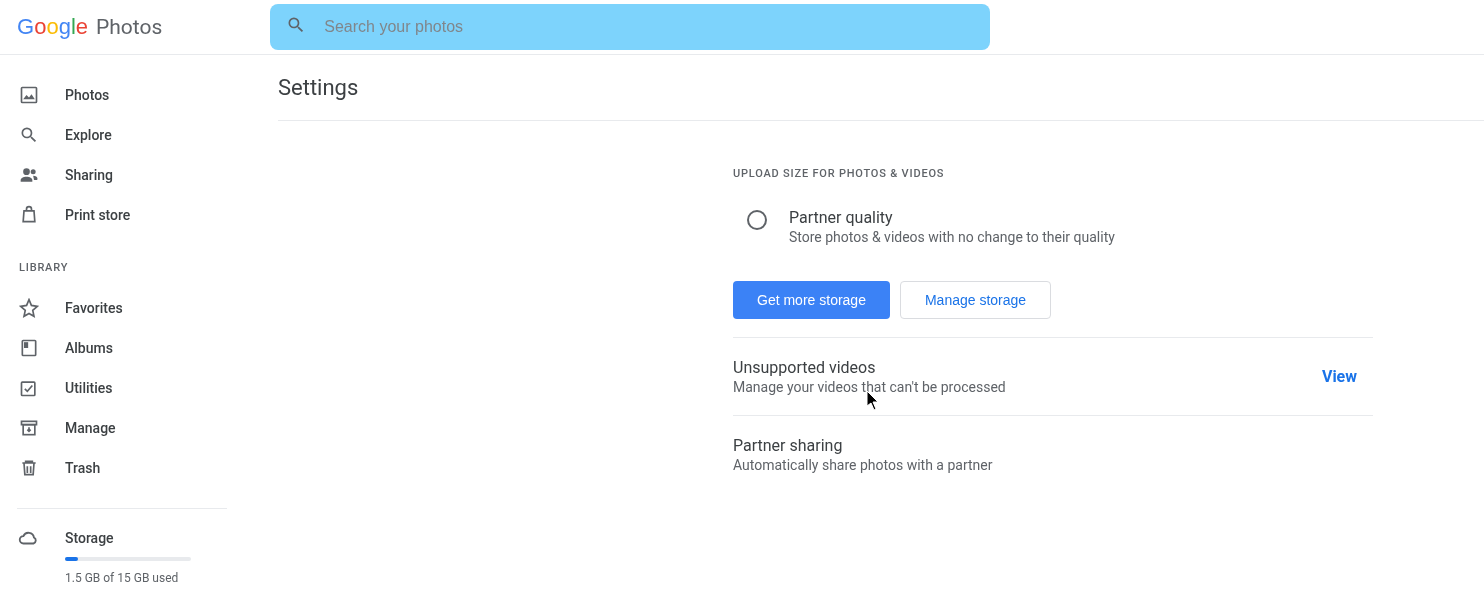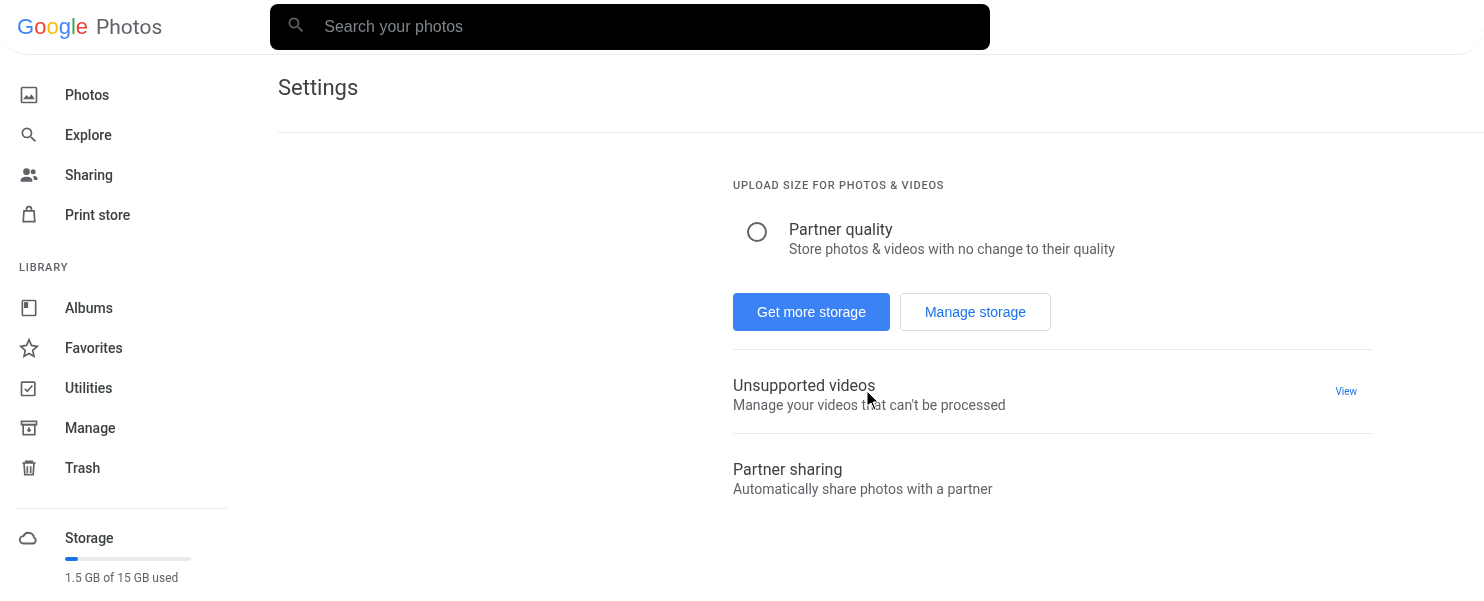--- a/index.html
+++ b/index.html
@@ -10,27 +10,26 @@
       width: 1484px;
       height: 601px;
       overflow: hidden;
     }
     .header {
       height: 55px;
       display: flex;
       align-items: center;
       border-bottom: 1px solid #e8eaed;
       padding: 0 20px 0 17px;
-      border-radius: 27px;
     }
     .logo { display: flex; align-items: center; }
     .logo svg { height: 24px; }
     .logo-photos { font-size: 21px; color: #5f6368; margin-left: 5px; font-weight: 400; }
     .search-bar {
-      background: #000000;
+      background: #7dd3fc;
       border-radius: 8px;
       height: 46px;
       margin-left: 108px;
       width: 720px;
       display: flex;
       align-items: center;
       padding: 0 16px;
     }
     .search-bar .search-icon { color: #5f6368; margin-right: 18px; }
     .search-bar input {
@@ -69,21 +68,21 @@
     .storage-bar {
       margin-left: 48px; margin-top: 8px;
       height: 4px; width: 126px;
       background: #e8eaed; border-radius: 2px;
       position: relative;
     }
     .storage-bar-fill { height: 100%; width: 10%; background: #1a73e8; border-radius: 2px; }
     .storage-text { margin-left: 48px; margin-top: 10px; font-size: 12px; color: #5f6368; }
 
     .main { flex: 1; padding: 20px 0 0 20px; }
-    .page-title { font-size: 22px; color: #3c4043; padding-bottom: 32px; border-bottom: 1px solid #e8eaed; }
+    .page-title { font-size: 22px; color: #3c4043; padding-bottom: 20px; border-bottom: 1px solid #e8eaed; }
     .settings-inner { margin-left: 455px; margin-top: 46px; max-width: 640px; }
     .section-label { font-size: 11px; letter-spacing: 0.8px; color: #5f6368; font-weight: 500; }
 
     .radio-group { margin-top: 24px; }
     .radio-row { display: flex; align-items: flex-start; padding: 4px 0 16px 14px; cursor: pointer; }
     .radio-btn { width: 20px; height: 20px; border: 2px solid #5f6368; border-radius: 50%; margin-right: 22px; margin-top: 2px; display:flex; align-items:center; justify-content:center; flex-shrink:0;}
     .radio-btn.checked { border-color: #1a73e8; }
     .radio-btn.checked::after { content:''; width:10px; height:10px; background:#1a73e8; border-radius:50%; }
     .radio-title { font-size: 16px; color: #3c4043; }
     .radio-desc { font-size: 14px; color: #5f6368; margin-top: 2px; }
@@ -100,23 +99,23 @@
 
     .btn-row { display: flex; gap: 10px; margin: 20px 0 18px 0; }
     .btn { height: 38px; padding: 0 24px; border-radius: 4px; font-size: 14px; font-weight: 500; display:flex; align-items:center; cursor:pointer; }
     .btn-primary { background: #3b82f6; color: #fff; border: none; }
     .btn-outline { background: #fff; color: #1a73e8; border: 1px solid #dadce0; }
 
     .hr { height: 1px; background: #e8eaed; }
 
     .setting-row { display: flex; justify-content: space-between; align-items: center; padding: 20px 16px 20px 0; border-bottom: 1px solid #e8eaed; }
     .setting-row:last-child { border-bottom: none; }
-    .setting-title { font-size: 16px; color: #3c4043; margin-top: 6px; }
+    .setting-title { font-size: 16px; color: #3c4043; }
     .setting-desc { font-size: 14px; color: #5f6368; margin-top: 2px; }
-    .view-link { color: #1a73e8; font-size: 10px; font-weight: 400; cursor: pointer; }
+    .view-link { color: #1a73e8; font-size: 16px; font-weight: 700; cursor: pointer; }
 
     .cursor { position: absolute; left: 867px; top: 391px; pointer-events: none; z-index: 1000; }
   </style>
 </head>
 <body>
 
 <div class="header">
   <div class="logo">
     <svg viewBox="0 0 74 24" width="74" height="24">
       <text x="0" y="19" font-family="Arial,sans-serif" font-size="22" font-weight="500">
@@ -173,33 +172,33 @@
           </svg>
         </span>
       <span class="label">Print store</span>
     </div>
 
     <div class="lib-header">LIBRARY</div>
 
     <div class="nav-item">
       <span class="icon">
           <svg width="20" height="20" viewBox="0 0 24 24" fill="none" stroke="#5f6368" stroke-width="2">
+            <path d="M12 2l2.9 6.9L22 10l-5.5 4.8L18 22l-6-3.5L6 22l1.5-7.2L2 10l7.1-1.1L12 2z"></path>
+          </svg>
+        </span>
+      <span class="label">Favorites</span>
+    </div>
+    <div class="nav-item">
+      <span class="icon">
+          <svg width="20" height="20" viewBox="0 0 24 24" fill="none" stroke="#5f6368" stroke-width="2">
             <rect x="4" y="3" width="16" height="18" rx="1"></rect>
             <rect x="7" y="6" width="3" height="5" fill="#5f6368"></rect>
           </svg>
         </span>
       <span class="label">Albums</span>
-    </div>
-    <div class="nav-item">
-      <span class="icon">
-          <svg width="20" height="20" viewBox="0 0 24 24" fill="none" stroke="#5f6368" stroke-width="2">
-            <path d="M12 2l2.9 6.9L22 10l-5.5 4.8L18 22l-6-3.5L6 22l1.5-7.2L2 10l7.1-1.1L12 2z"></path>
-          </svg>
-        </span>
-      <span class="label">Favorites</span>
     </div>
     <div class="nav-item">
       <span class="icon">
           <svg width="20" height="20" viewBox="0 0 24 24" fill="none" stroke="#5f6368" stroke-width="2">
             <rect x="3" y="5" width="16" height="16" rx="1"></rect>
             <path d="M7 13l3 3 6-7"></path>
           </svg>
         </span>
       <span class="label">Utilities</span>
     </div>

